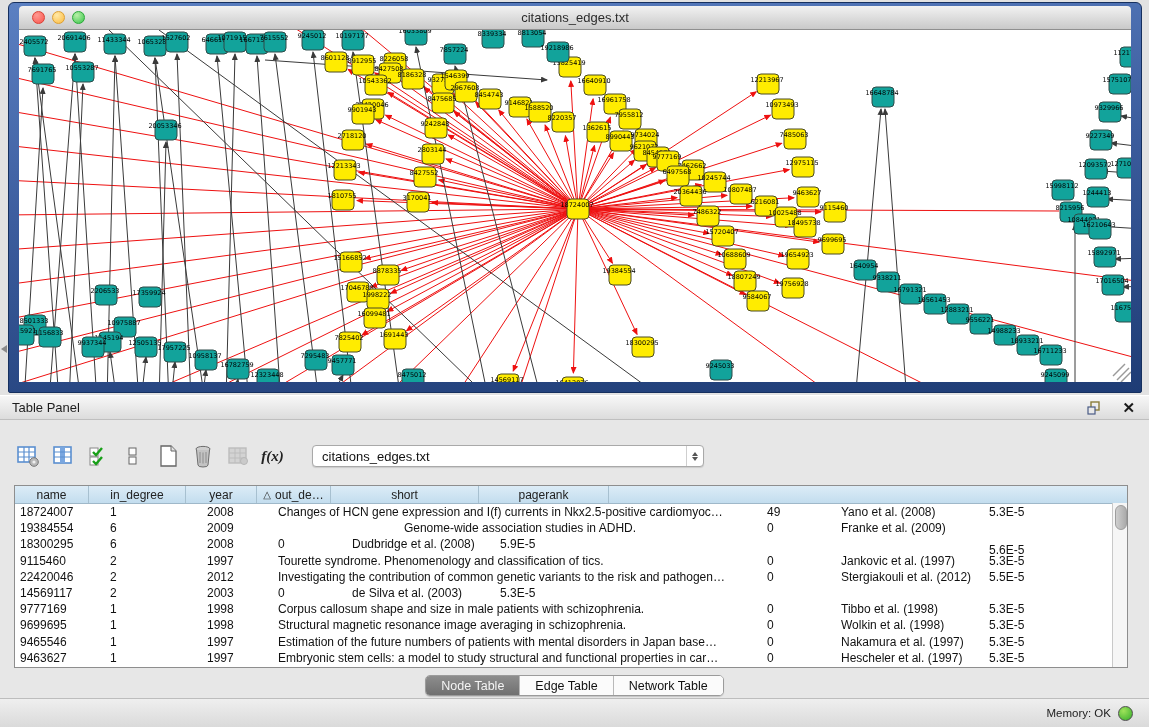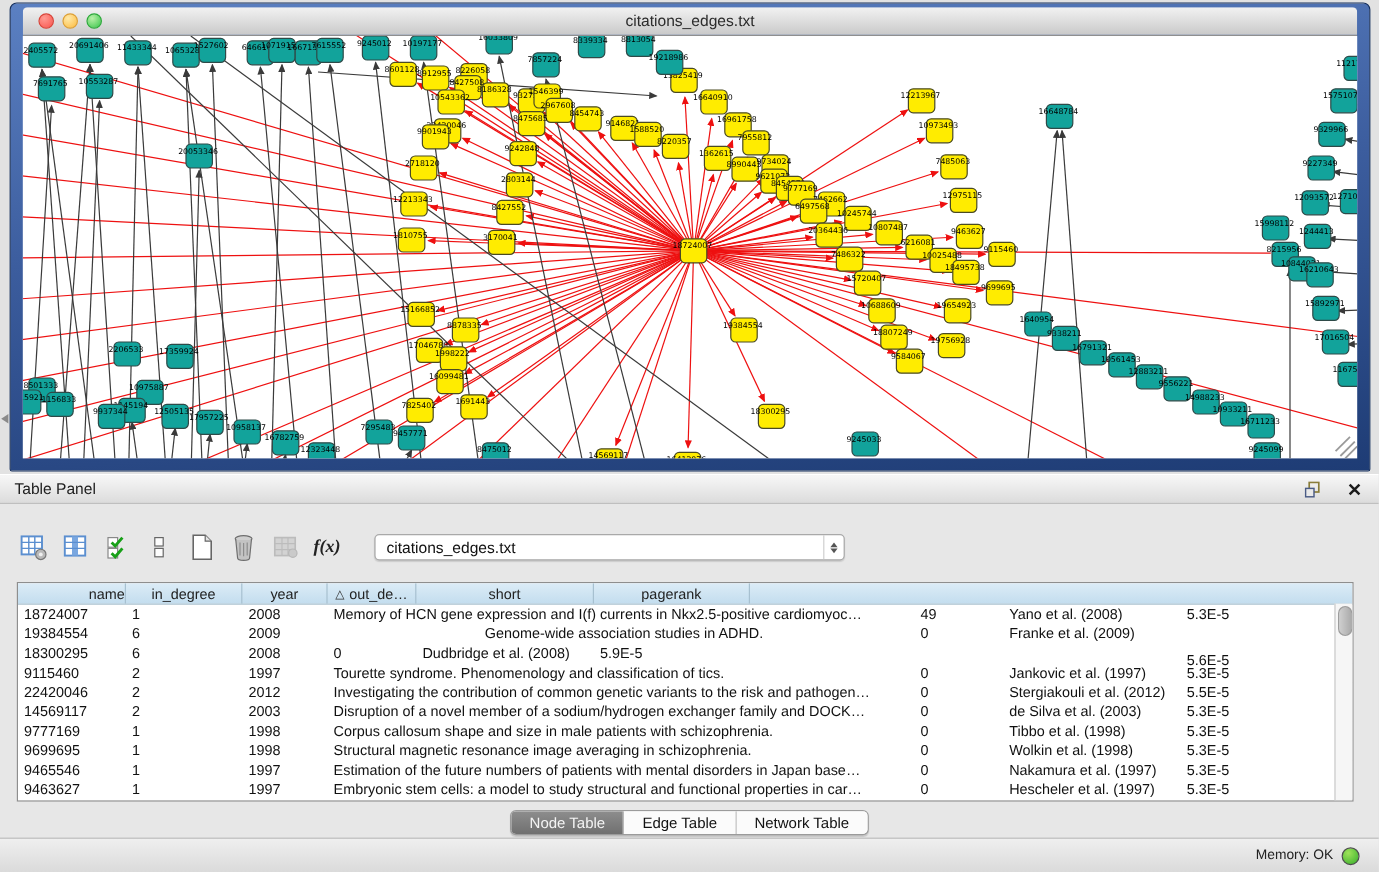--- a/index.html
+++ b/index.html
@@ -844,21 +844,21 @@
         <span class="val">citations_edges.txt</span>
         <span class="stepper">
           <i class="up"></i>
             <i class="dn"></i>
         </span>
       </div>
     </div>
 
     <div class="tablewrap">
       <div class="thead" id="thead">
-          <div class="th" style="width: 90px; justify-content: flex-end;">
+          <div class="th" style="width: 74px;">
             <span>name</span>
           </div>
           <div class="th" style="width: 97px;">
             <span>in_degree</span>
           </div>
           <div class="th" style="width: 71px;">
             <span>year</span>
           </div>
           <div class="th" style="width: 74px;">
             <span class="sort">△</span>
@@ -869,21 +869,21 @@
           </div>
           <div class="th" style="width: 130px;">
             <span>pagerank</span>
           </div>
         </div>
       <div id="tbody">
           <div class="tr">
             <div class="td" style="width: 90px;">18724007</div>
             <div class="td" style="width: 97px;">1</div>
             <div class="td" style="width: 71px;">2008</div>
-            <div class="td" style="width: 489px;">Memory of HCN gene expression and I(f) currents in Nkx2.5-positive cardiomyoc…</div>
+            <div class="td" style="width: 489px;">Changes of HCN gene expression and I(f) currents in Nkx2.5-positive cardiomyoc…</div>
             <div class="td" style="width: 74px;">49</div>
             <div class="td" style="width: 148px;">Yano et al. (2008)</div>
             <div class="td" style="width: 130px;">5.3E-5</div>
           </div>
           <div class="tr">
             <div class="td" style="width: 90px;">19384554</div>
             <div class="td" style="width: 97px;">6</div>
             <div class="td" style="width: 71px;">2009</div>
             <div class="td" style="width: 489px; text-align: center;">Genome-wide association studies in ADHD.</div>
             <div class="td" style="width: 74px;">0</div>
@@ -913,21 +913,20 @@
             <div class="td" style="width: 71px;">2012</div>
             <div class="td" style="width: 489px;">Investigating the contribution of common genetic variants to the risk and pathogen…</div>
             <div class="td" style="width: 74px;">0</div>
             <div class="td" style="width: 148px;">Stergiakouli et al. (2012)</div>
             <div class="td" style="width: 130px;">5.5E-5</div>
           </div>
           <div class="tr">
             <div class="td" style="width: 90px;">14569117</div>
             <div class="td" style="width: 97px;">2</div>
             <div class="td" style="width: 71px;">2003</div>
-            <div class="td" style="width: 489px;">Disruption of a novel member of a sodium/hydrogen exchanger family and DOCK…</div>
             <div class="td" style="width: 74px;">0</div>
             <div class="td" style="width: 148px;">de Silva et al. (2003)</div>
             <div class="td" style="width: 130px;">5.3E-5</div>
           </div>
           <div class="tr">
             <div class="td" style="width: 90px;">9777169</div>
             <div class="td" style="width: 97px;">1</div>
             <div class="td" style="width: 71px;">1998</div>
             <div class="td" style="width: 489px;">Corpus callosum shape and size in male patients with schizophrenia.</div>
             <div class="td" style="width: 74px;">0</div>

